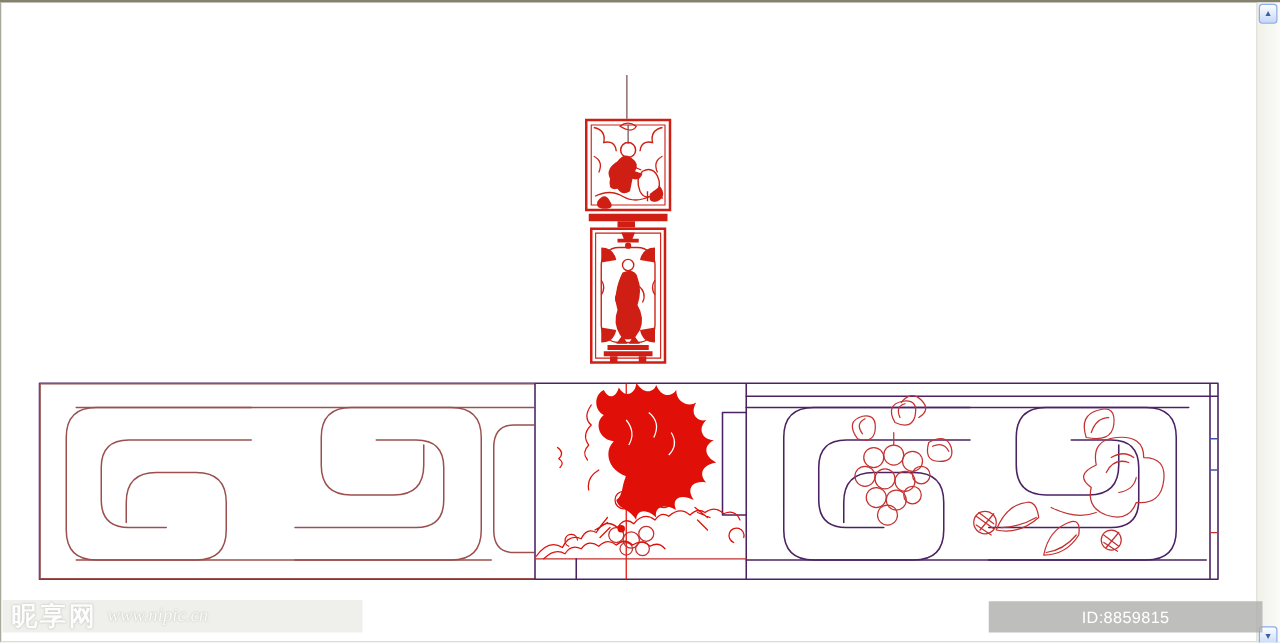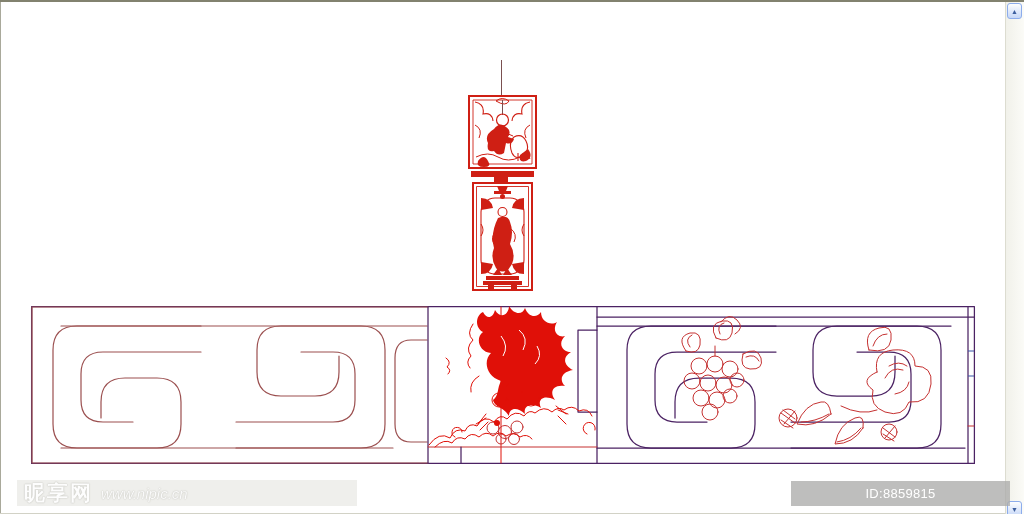--- a/index.html
+++ b/index.html
@@ -32,26 +32,26 @@
   
   .scrollbar{position:absolute;right:0;top:2px;width:18px;height:512px;
     background:linear-gradient(to right,#f1f1ea,#fbfbf7);border-left:1px solid #dcdcd0;}
   .scroll-btn{position:absolute;left:1px;width:15px;height:16px;border:1px solid #8cacec;border-radius:3px;
     background:linear-gradient(#fdfeff,#c6d7f7);display:flex;align-items:center;justify-content:center;
     color:#3c5e9e;font-size:7px;line-height:7px;cursor:pointer;box-sizing:border-box;}
   .scroll-btn.up{top:1px;}
   .scroll-btn.down{bottom:-3px;}
 
   
-  .wm-left{position:absolute;left:17px;top:480px;width:340px;height:26px;
+  .wm-left{position:absolute;left:2px;top:480px;width:288px;height:26px;
     background:rgba(229,229,224,0.62);display:flex;align-items:center;padding-left:7px;box-sizing:border-box;}
   .wm-logo{font-size:21px;font-weight:bold;letter-spacing:2px;color:#fdfdfd;
     text-shadow:0 0 1px #b9b9b2,0 0 2px #cfcfc8;}
   .wm-url{font-size:15px;font-style:italic;margin-left:8px;color:#fafafa;
-    text-shadow:0 0 1px #bdbdb6,0 0 2px #d4d4cd;}
+    text-shadow:0 0 1px #bdbdb6,0 0 2px #d4d4cd;font-family:Liberation Serif, serif;}
   .wm-right{position:absolute;left:791px;top:481px;width:219px;height:25px;
     background:rgba(172,172,170,0.78);color:#ffffff;font-size:13px;line-height:25px;text-align:center;
     letter-spacing:0.3px;}
 </style>
 </head>
 <body>
 
 <div class="page">
 
   <div class="frame-top"></div>

